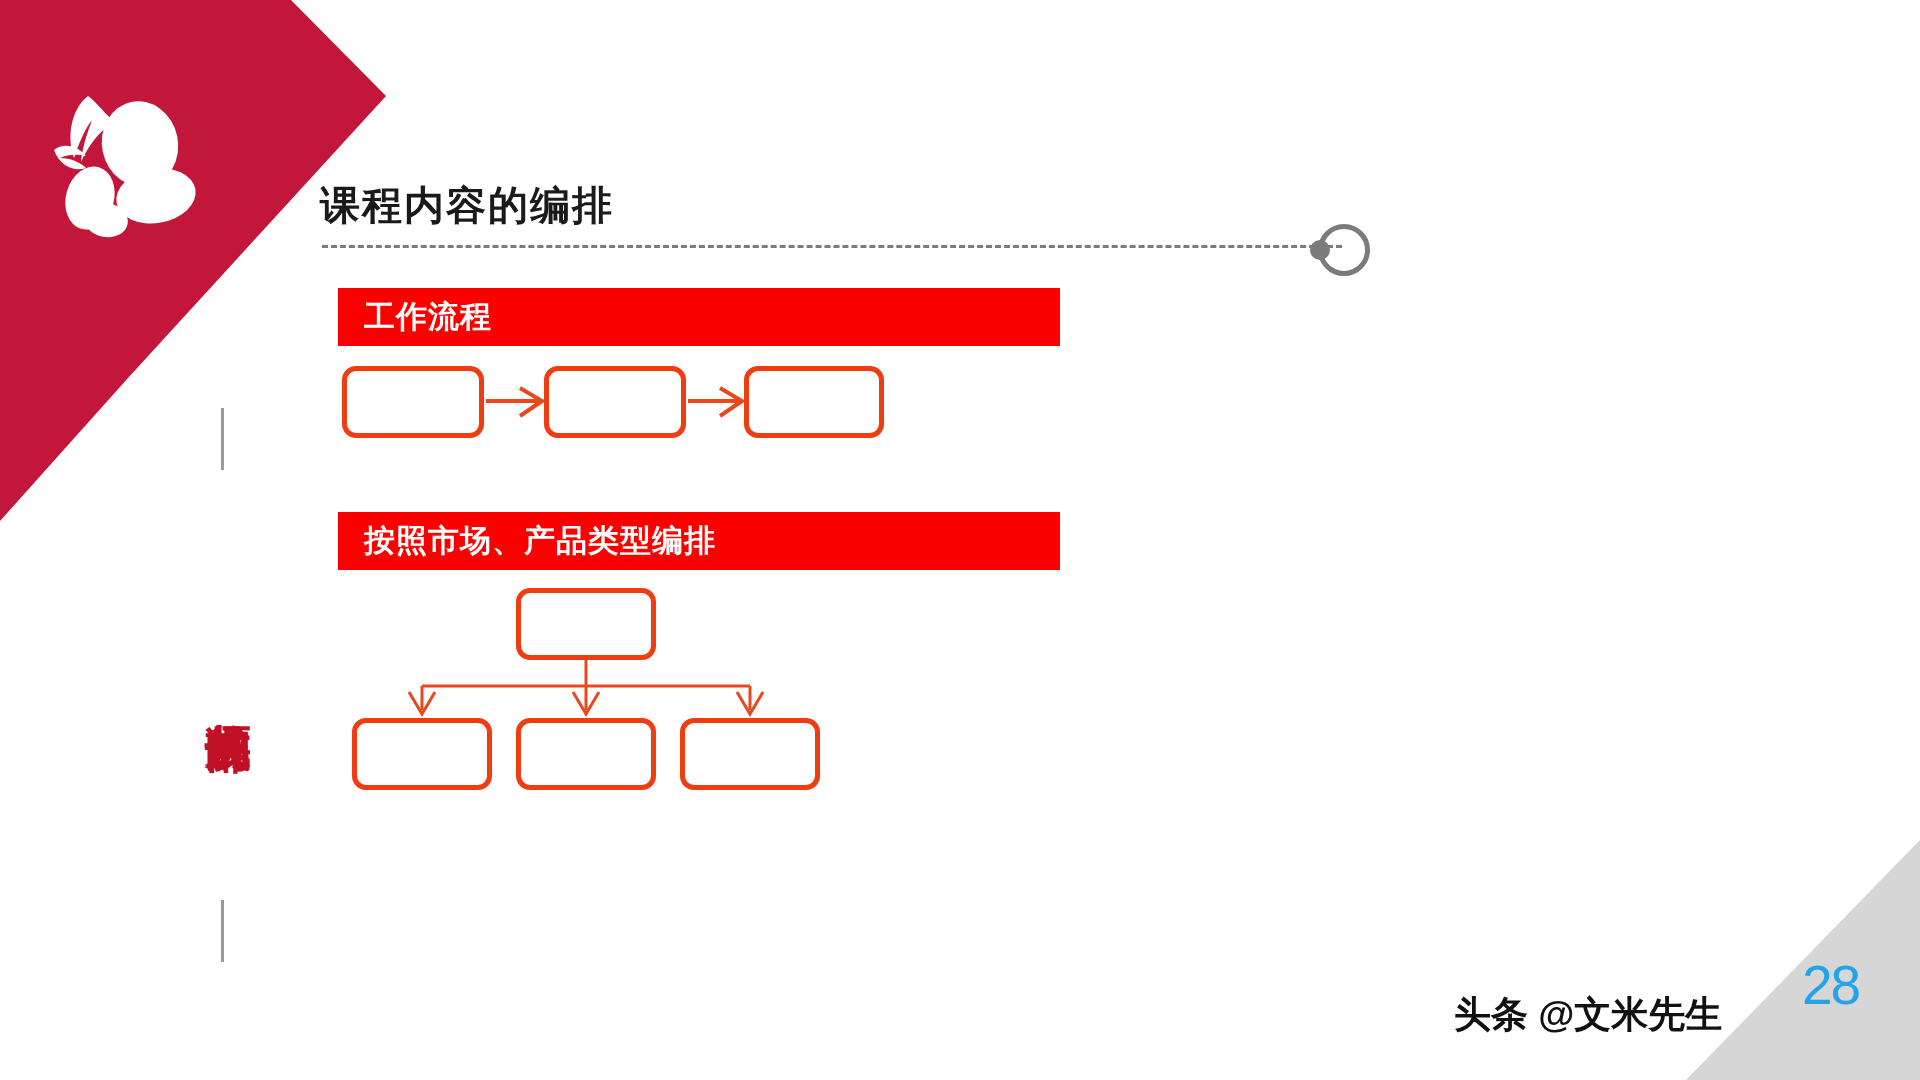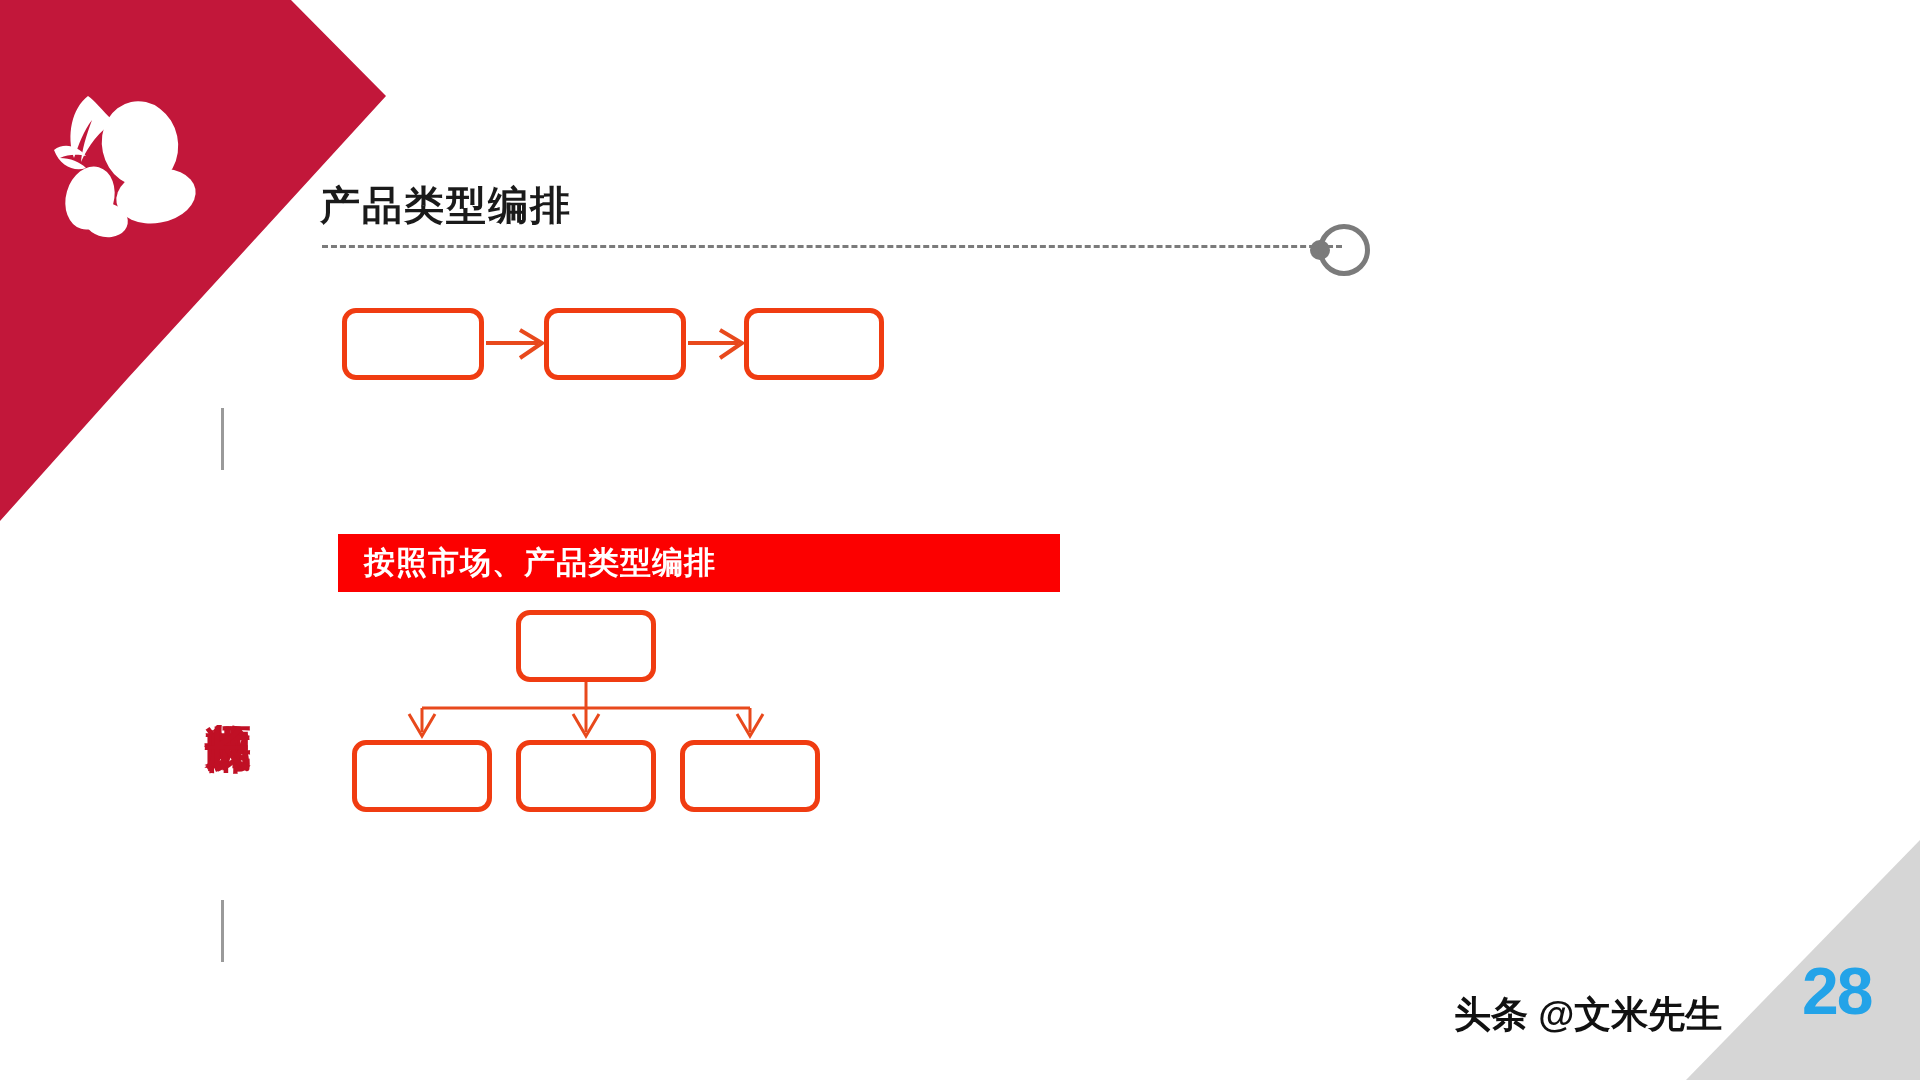--- a/index.html
+++ b/index.html
@@ -175,22 +175,22 @@
     position: absolute;
     right: 0;
     bottom: 0;
     width: 330px;
     height: 240px;
   }
   .wm-page {
     position: absolute;
     left: 1802px;
     top: 958px;
-    font-size: 66px;
-    font-weight: bold;
+    font-size: 55px;
+    font-weight: normal;
     color: #23a3e8;
     letter-spacing: -2px;
     line-height: 1;
   }
   .wm-text {
     position: absolute;
     left: 1454px;
     top: 996px;
     font-size: 37px;
     font-weight: bold;
@@ -213,47 +213,50 @@
       <path d="M40 4 C 24 16, 18 44, 26 66 C 30 54, 36 38, 44 28 C 38 44, 34 58, 33 70 C 40 54, 52 38, 66 30 C 54 18, 46 8, 40 4 Z"></path>
       <path d="M6 58 C 16 50, 30 54, 38 64 C 30 62, 20 62, 12 66 C 22 66, 32 70, 38 76 C 26 80, 12 74, 6 58 Z"></path>
       <ellipse cx="92" cy="52" rx="38" ry="43" transform="rotate(-12 92 52)"></ellipse>
       <ellipse cx="108" cy="104" rx="40" ry="27" transform="rotate(-10 108 104)"></ellipse>
       <ellipse cx="42" cy="106" rx="24" ry="32" transform="rotate(16 42 106)"></ellipse>
       <ellipse cx="58" cy="128" rx="22" ry="17" transform="rotate(10 58 128)"></ellipse>
     </g>
   </svg>
 
   <div class="title-block">
-    <div class="title-text">产品类型编排</div>
+    <div class="title-text">课程内容的编排</div>
     <div class="title-rule"></div>
   </div>
   <div class="title-dot"></div>
   <div class="title-circle"></div>
 
   <div class="vrule vrule-top"></div>
   <div class="vertical-caption">内部讲师的成长</div>
   <div class="vrule vrule-bottom"></div>
 
   <div class="section" style="top:288px;">
+    <div class="banner">
+      <span class="banner-label">工作流程</span>
+    </div>
     <div class="diagram" style="height:96px;">
       <svg class="svg-layer" width="760" height="96" viewBox="0 0 760 96" aria-hidden="true">
         <g stroke="#e8491c" stroke-width="4" fill="none">
           <line x1="148" y1="55" x2="200" y2="55"></line>
           <polyline points="182,42 204,55 182,70"></polyline>
           <line x1="350" y1="55" x2="400" y2="55"></line>
           <polyline points="382,42 404,55 382,70"></polyline>
         </g>
       </svg>
       <div class="fbox" style="left:4px; top:20px; width:142px; height:72px;"></div>
       <div class="fbox" style="left:206px; top:20px; width:142px; height:72px;"></div>
       <div class="fbox" style="left:406px; top:20px; width:140px; height:72px;"></div>
     </div>
   </div>
 
-  <div class="section" style="top:534px;">
+  <div class="section" style="top:512px;">
     <div class="banner">
       <span class="banner-label">按照市场、产品类型编排</span>
     </div>
     <div class="diagram" style="height:210px;">
       <svg class="svg-layer" width="760" height="210" viewBox="0 0 760 210" aria-hidden="true">
         <g stroke="#e8491c" stroke-width="3" fill="none">
           <line x1="248" y1="90" x2="248" y2="116"></line>
           <line x1="84" y1="116" x2="412" y2="116"></line>
           <line x1="84" y1="116" x2="84" y2="140"></line>
           <line x1="248" y1="116" x2="248" y2="140"></line>

